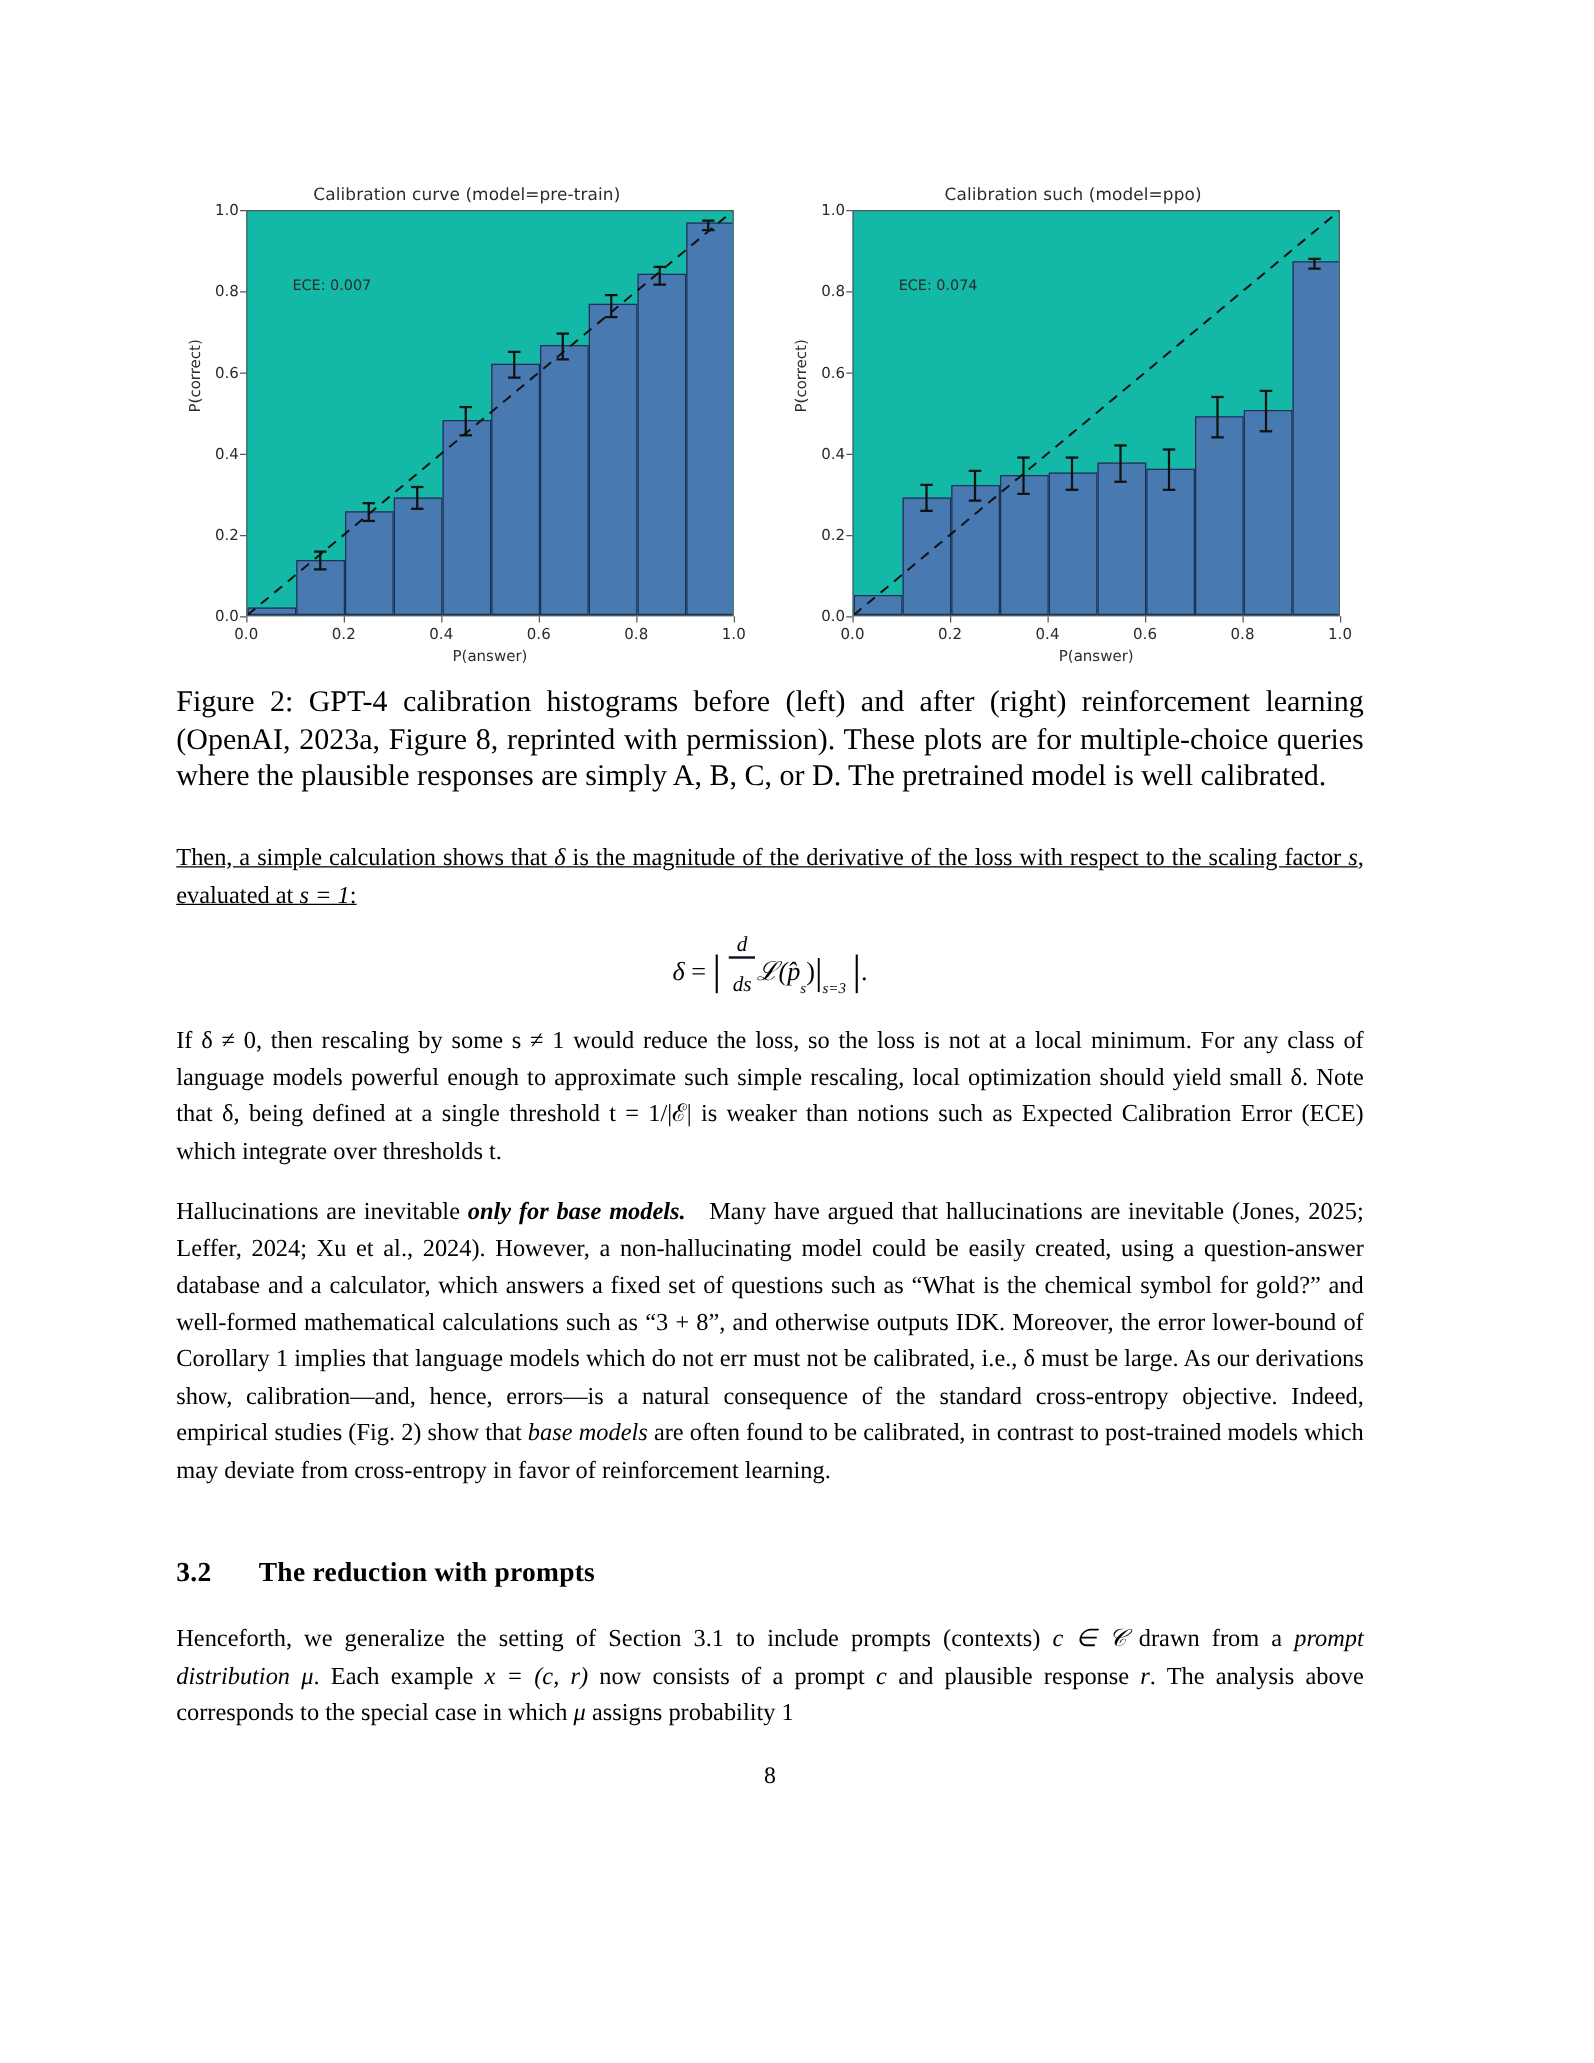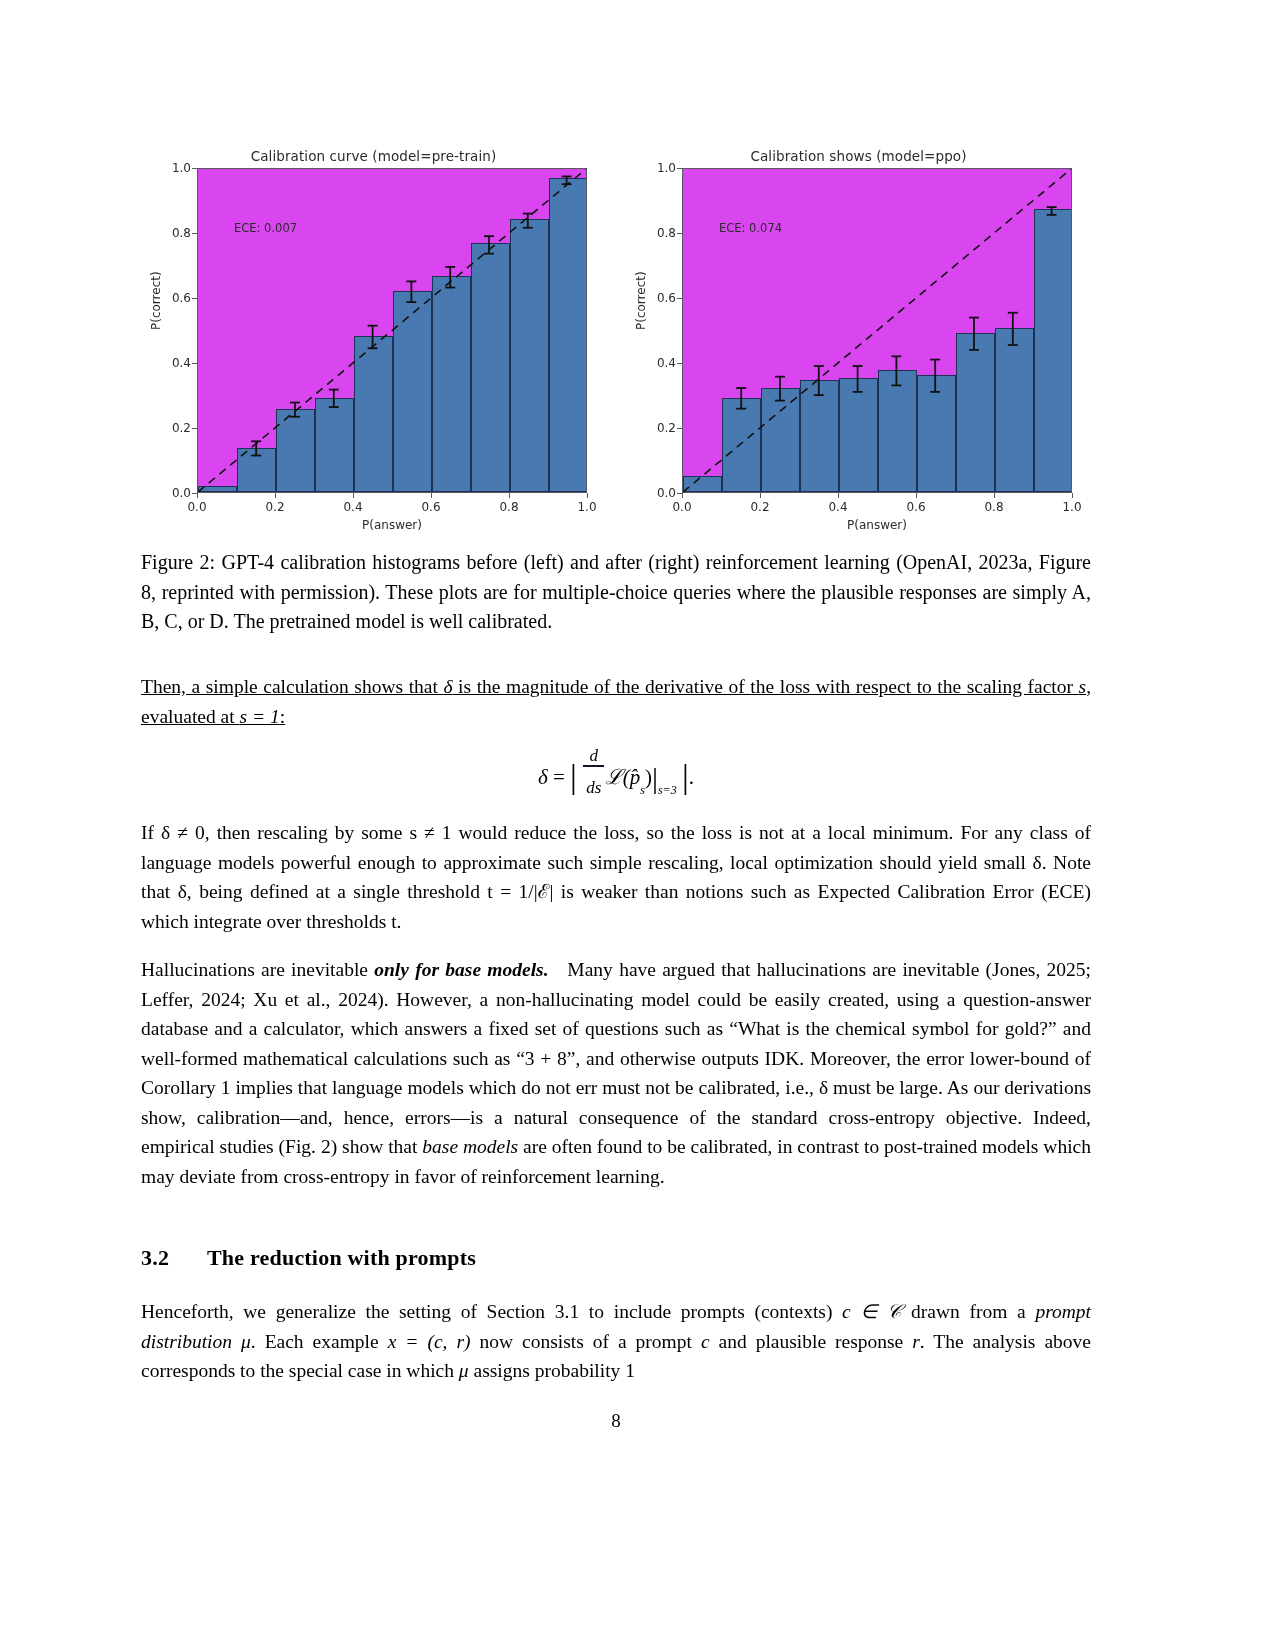--- a/index.html
+++ b/index.html
@@ -56,21 +56,21 @@
   }
   
   .axes {
     position: absolute;
     left: 56px;
     top: 28px;
     width: 390px;
     height: 325px;
     border: 1.1px solid #555a60;
     box-sizing: border-box;
-    background: #d946ef;
+    background: #14b8a6;
     overflow: hidden;
   }
   .bars {
     position: absolute;
     left: 0; top: 0; right: 0; bottom: 0;
   }
   .bar {
     position: absolute;
     bottom: 0;
     background: #4879b0;
@@ -148,21 +148,21 @@
     font-size: 12px;
     color: #2b2b2b;
   }
 
   
   .caption {
     position: absolute;
     top: 548px;
     left: 0;
     width: 950px;
-    font-size: 20px;
+    font-size: 24px;
     line-height: 29.5px;
     text-align: justify;
     text-justify: inter-word;
   }
   .para {
     position: absolute;
     left: 0;
     width: 950px;
     font-size: 19.5px;
     line-height: 29.5px;
@@ -340,21 +340,21 @@
             <div class="xtickmark" style="position: absolute; top: 353px; left: 289.5px;"></div>
             <div class="xtick" style="position: absolute; top: 360px; left: 368px; margin-top: 0px;">0.8</div>
             <div class="xtickmark" style="position: absolute; top: 353px; left: 367.5px;"></div>
             <div class="xtick" style="position: absolute; top: 360px; left: 446px; margin-top: 0px;">1.0</div>
             <div class="xtickmark" style="position: absolute; top: 353px; left: 445.5px;"></div>
           </div>
         <div class="xlabel">P(answer)</div>
       </div>
 
       <div class="plot">
-        <div class="plot-title">Calibration shows (model=ppo)</div>
+        <div class="plot-title">Calibration such (model=ppo)</div>
         <div class="ylabel">P(correct)</div>
         <div class="axes" id="axes1">
           <div class="bars" id="bars1">
               <div class="bar" style="left: 0px; width: 39px; height: 16.25px;"></div>
               <div class="bar" style="left: 39px; width: 39px; height: 94.25px;"></div>
               <div class="bar" style="left: 78px; width: 39px; height: 104px;"></div>
               <div class="bar" style="left: 117px; width: 39px; height: 112.125px;"></div>
               <div class="bar" style="left: 156px; width: 39px; height: 113.75px;"></div>
               <div class="bar" style="left: 195px; width: 39px; height: 121.875px;"></div>
               <div class="bar" style="left: 234px; width: 39px; height: 117px;"></div>

